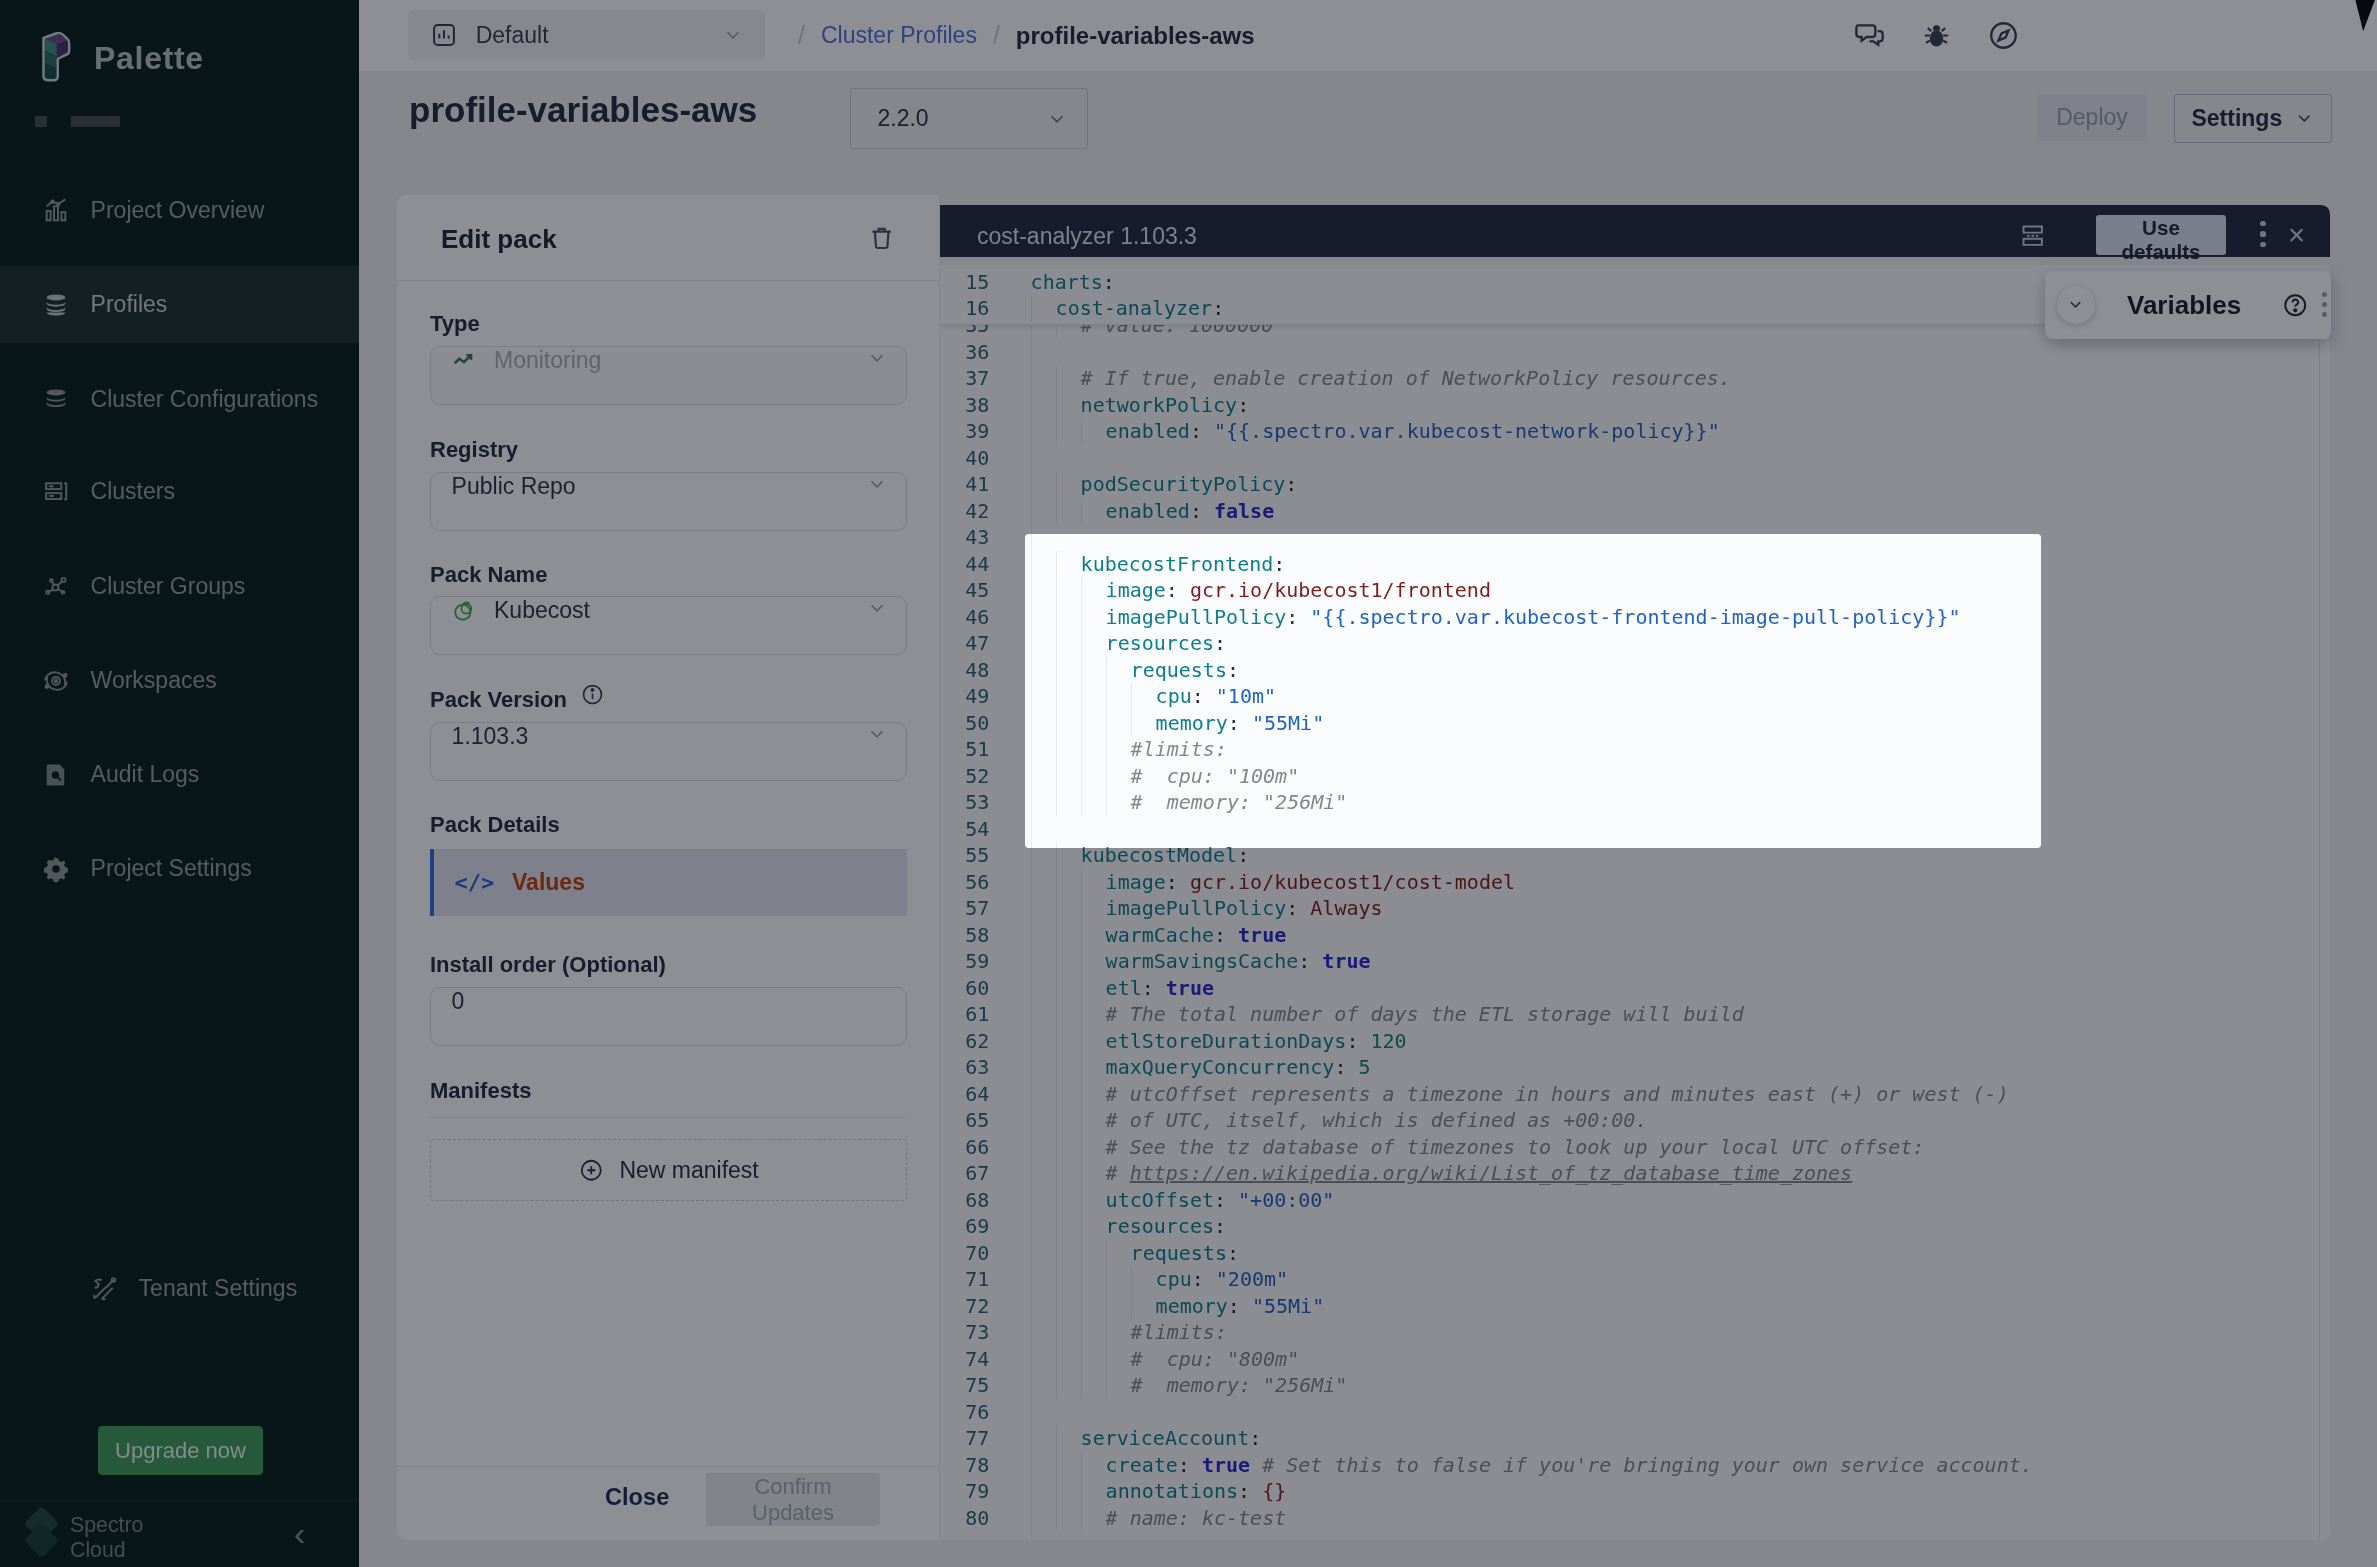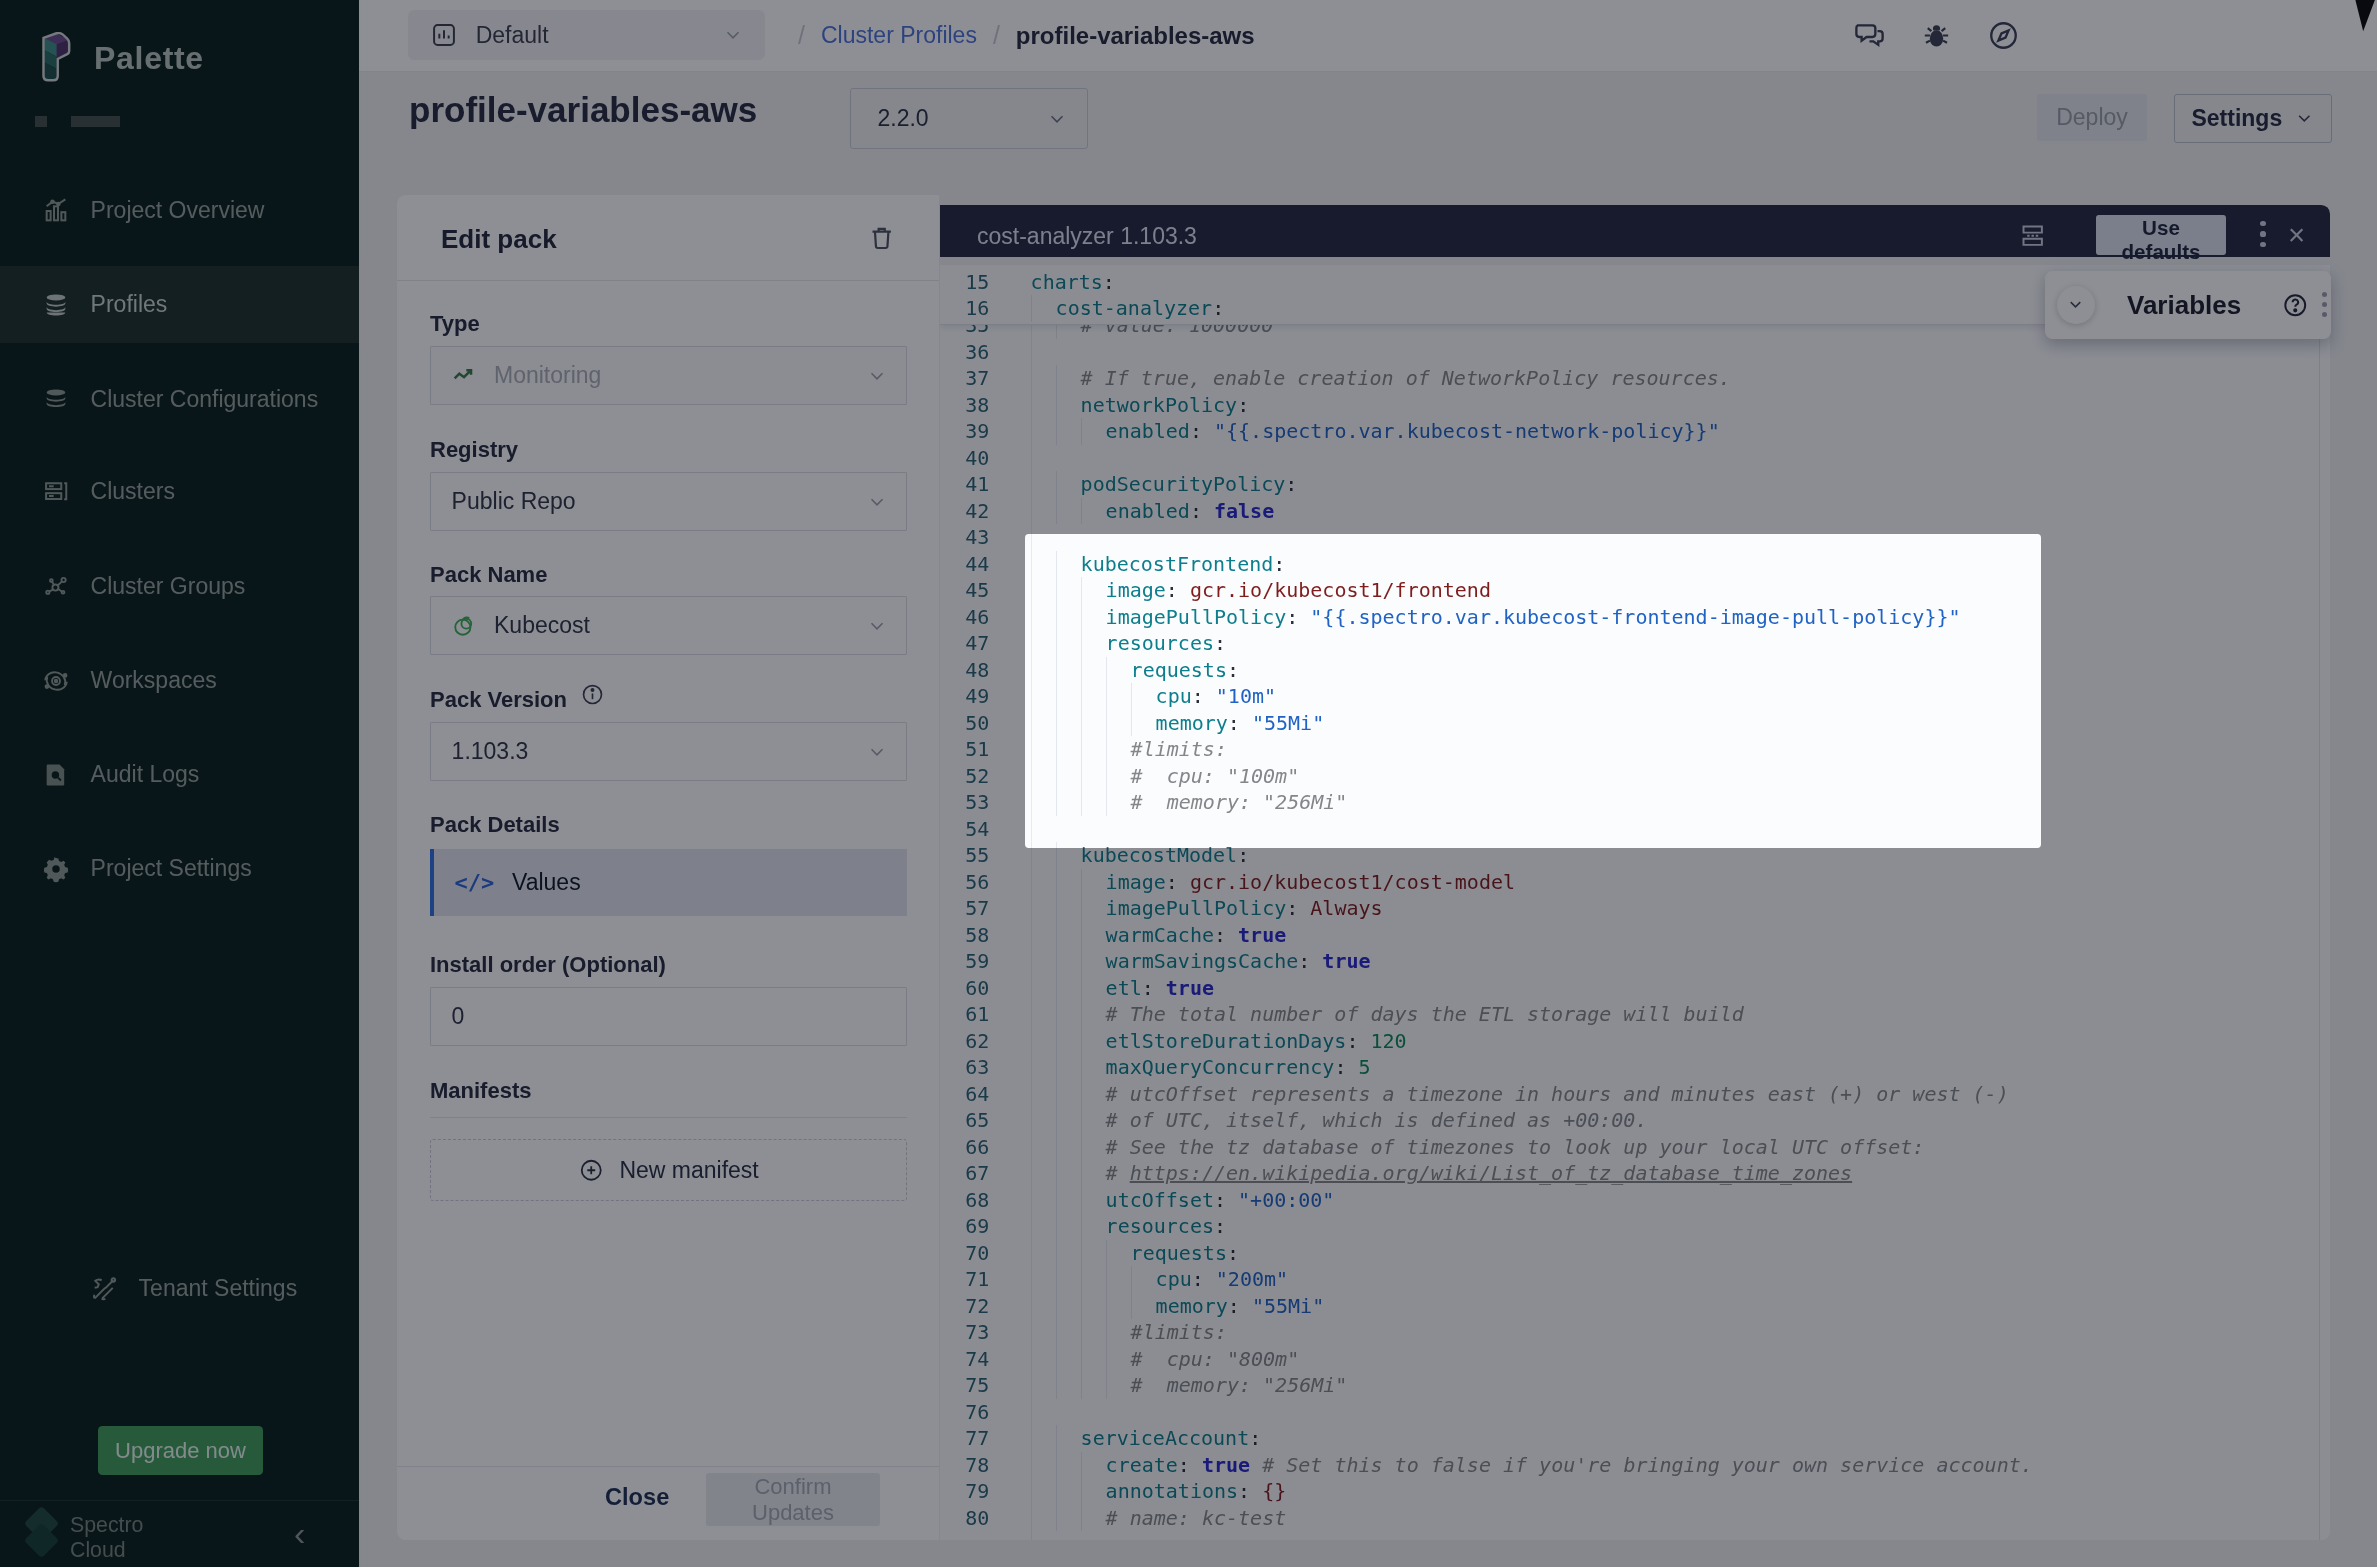--- a/index.html
+++ b/index.html
@@ -42,31 +42,31 @@
   .ver-select .vc{position:absolute;right:19px;width:22px;height:22px;color:#6d7482;}
   .btn-deploy{position:absolute;left:2037px;top:94px;width:110px;height:47px;background:#e4e7ec;border:0;border-radius:2.9px;color:#969da9;font-size:23px;font-family:"Liberation Sans",sans-serif;}
   .btn-settings{position:absolute;left:2174px;top:94px;width:156px;height:47px;background:transparent;border:0.7px solid #b9bfca;border-radius:2.9px;color:#262c44;font-size:23px;font-weight:600;font-family:"Liberation Sans",sans-serif;display:flex;align-items:center;justify-content:center;gap:11.8px;cursor:pointer;}
   .btn-settings svg{width:20.6px;height:20.6px;color:#3a4052;}
   
   .panel{position:absolute;left:397px;top:195px;width:542px;height:1345px;background:#ffffff;border-radius:8.8px 0 0 8.8px;z-index:10;box-sizing:border-box;}
   .ep-title{position:absolute;left:44px;top:29.4px;font-size:26px;font-weight:600;color:#23283c;}
   .ep-trash{position:absolute;left:470px;top:28px;width:29.4px;height:29.4px;color:#4d5261;cursor:pointer;}
   .ep-div{position:absolute;left:0;top:85px;width:542px;border-top:0.7px solid #e6e8ed;}
   .lbl{position:absolute;left:33px;font-size:22px;font-weight:600;color:#262c40;}
-  .field{position:absolute;left:33px;width:477px;height:59px;border:0.7px solid #d8dce3;border-radius:1px;background:#fff;display:flex;align-items:center;box-sizing:border-box;cursor:pointer;}
+  .field{position:absolute;left:33px;width:477px;height:59px;border:0.7px solid #d8dce3;border-radius:10px;background:#fff;display:flex;box-sizing:border-box;cursor:pointer;}
   .field .ft{margin-left:20.6px;font-size:23px;color:#2f3547;}
   .field .fc{position:absolute;right:17.7px;width:22px;height:22px;color:#9aa0ab;}
   .field.disabled{background:#fafbfc;cursor:default;}
   .field.disabled .ft{color:#a8aeb9;}
   .field .ficon{width:28px;height:28px;margin-left:19px;}
   .field .ficon + .ft{margin-left:16px;}
   .info-ico{position:absolute;width:25px;height:25px;color:#3a4052;}
   .values-row{position:absolute;left:33px;width:477px;height:67px;background:#e2e6ee;border-left:4.4px solid #2f6fe4;display:flex;align-items:center;gap:17.7px;box-sizing:border-box;cursor:pointer;}
   .values-row .code-glyph{margin-left:20.6px;font-family:"DejaVu Sans Mono",monospace;font-size:22px;font-weight:700;color:#2b63d9;}
-  .values-row .vl{font-size:23px;font-weight:400;color:#0f172a;}
+  .values-row .vl{font-size:23px;font-weight:700;color:#c2410c;}
   .manifest-hr{position:absolute;left:33px;width:477px;border-top:0.7px solid #e3e6ec;}
   .new-manifest{position:absolute;left:33px;width:477px;height:62px;border:1.5px dashed #c9ced8;border-radius:2.9px;background:transparent;display:flex;align-items:center;justify-content:center;gap:14.7px;font-size:23px;color:#2a3046;font-family:"Liberation Sans",sans-serif;cursor:pointer;box-sizing:border-box;}
   .new-manifest svg{width:26.5px;height:26.5px;color:#2a3046;}
   .ep-foot{position:absolute;left:0;top:1271px;width:542px;height:74px;border-top:0.7px solid #e4e7ec;}
   .btn-close{position:absolute;left:202px;top:16px;background:none;border:0;font-size:23.6px;font-weight:700;color:#1d3054;font-family:"Liberation Sans",sans-serif;cursor:pointer;}
   .btn-confirm{position:absolute;left:309px;top:5.9px;width:174px;height:53px;background:#e9ebef;border:0;border-radius:2.9px;font-size:22px;color:#a2a8b4;font-family:"Liberation Sans",sans-serif;}
   
   .editor{position:absolute;left:940px;top:205px;width:1390px;height:1335px;z-index:9;}
   .ed-head{position:absolute;left:0;top:0;width:1390px;height:52px;background:#232941;border-radius:0 8.8px 0 0;}
   .ed-title{position:absolute;left:37px;top:17.7px;font-size:23px;color:#dfe3f0;}

